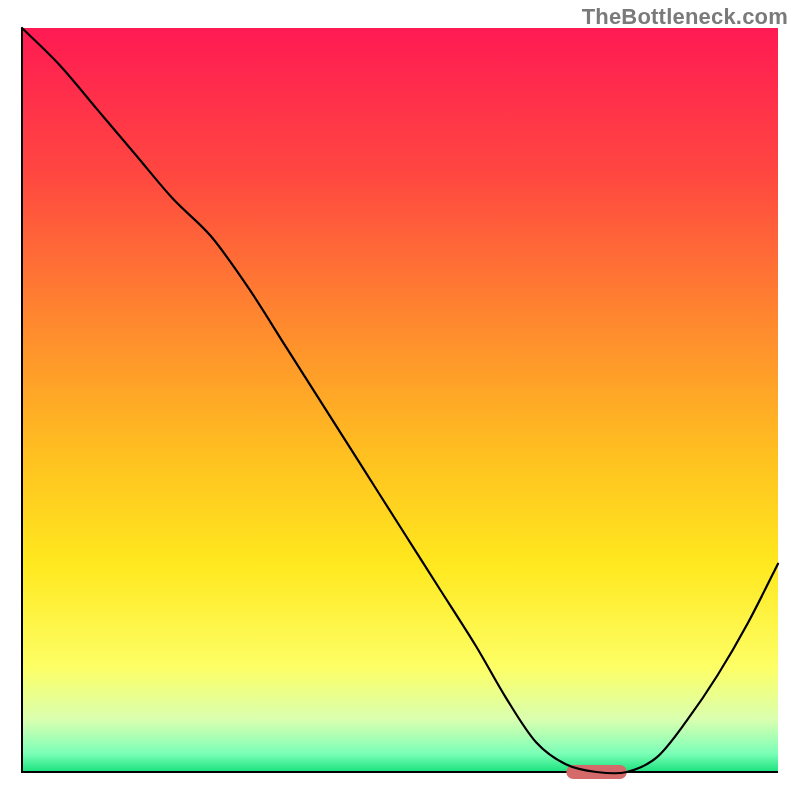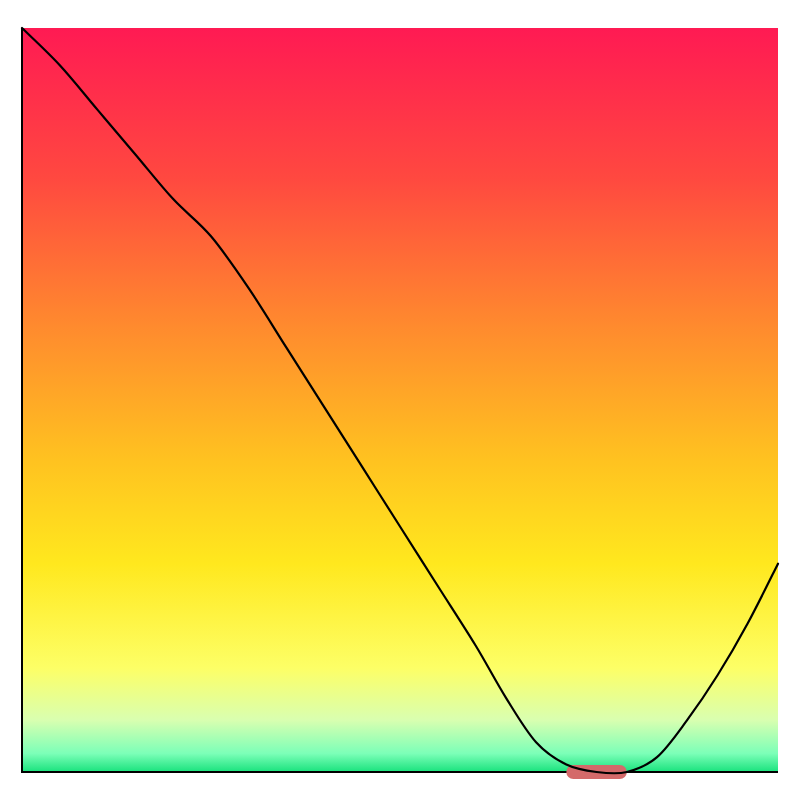--- a/index.html
+++ b/index.html
@@ -27,20 +27,21 @@
   svg {
     position: absolute;
     left: 0;
     top: 0;
   }
 </style>
 </head>
 <body>
 
 <div class="frame">
+  <div class="watermark">TheBottleneck.com</div>
   <svg id="chart-svg" width="800" height="800">
       <defs>
         <linearGradient id="bg" x1="0" y1="0" x2="0" y2="1">
           <stop offset="0%" stop-color="#ff1a53"></stop>
           <stop offset="20%" stop-color="#ff4840"></stop>
           <stop offset="40%" stop-color="#ff8a2e"></stop>
           <stop offset="57.99999999999999%" stop-color="#ffc220"></stop>
           <stop offset="72%" stop-color="#ffe81e"></stop>
           <stop offset="86%" stop-color="#fdff66"></stop>
           <stop offset="93%" stop-color="#d9ffb0"></stop>

